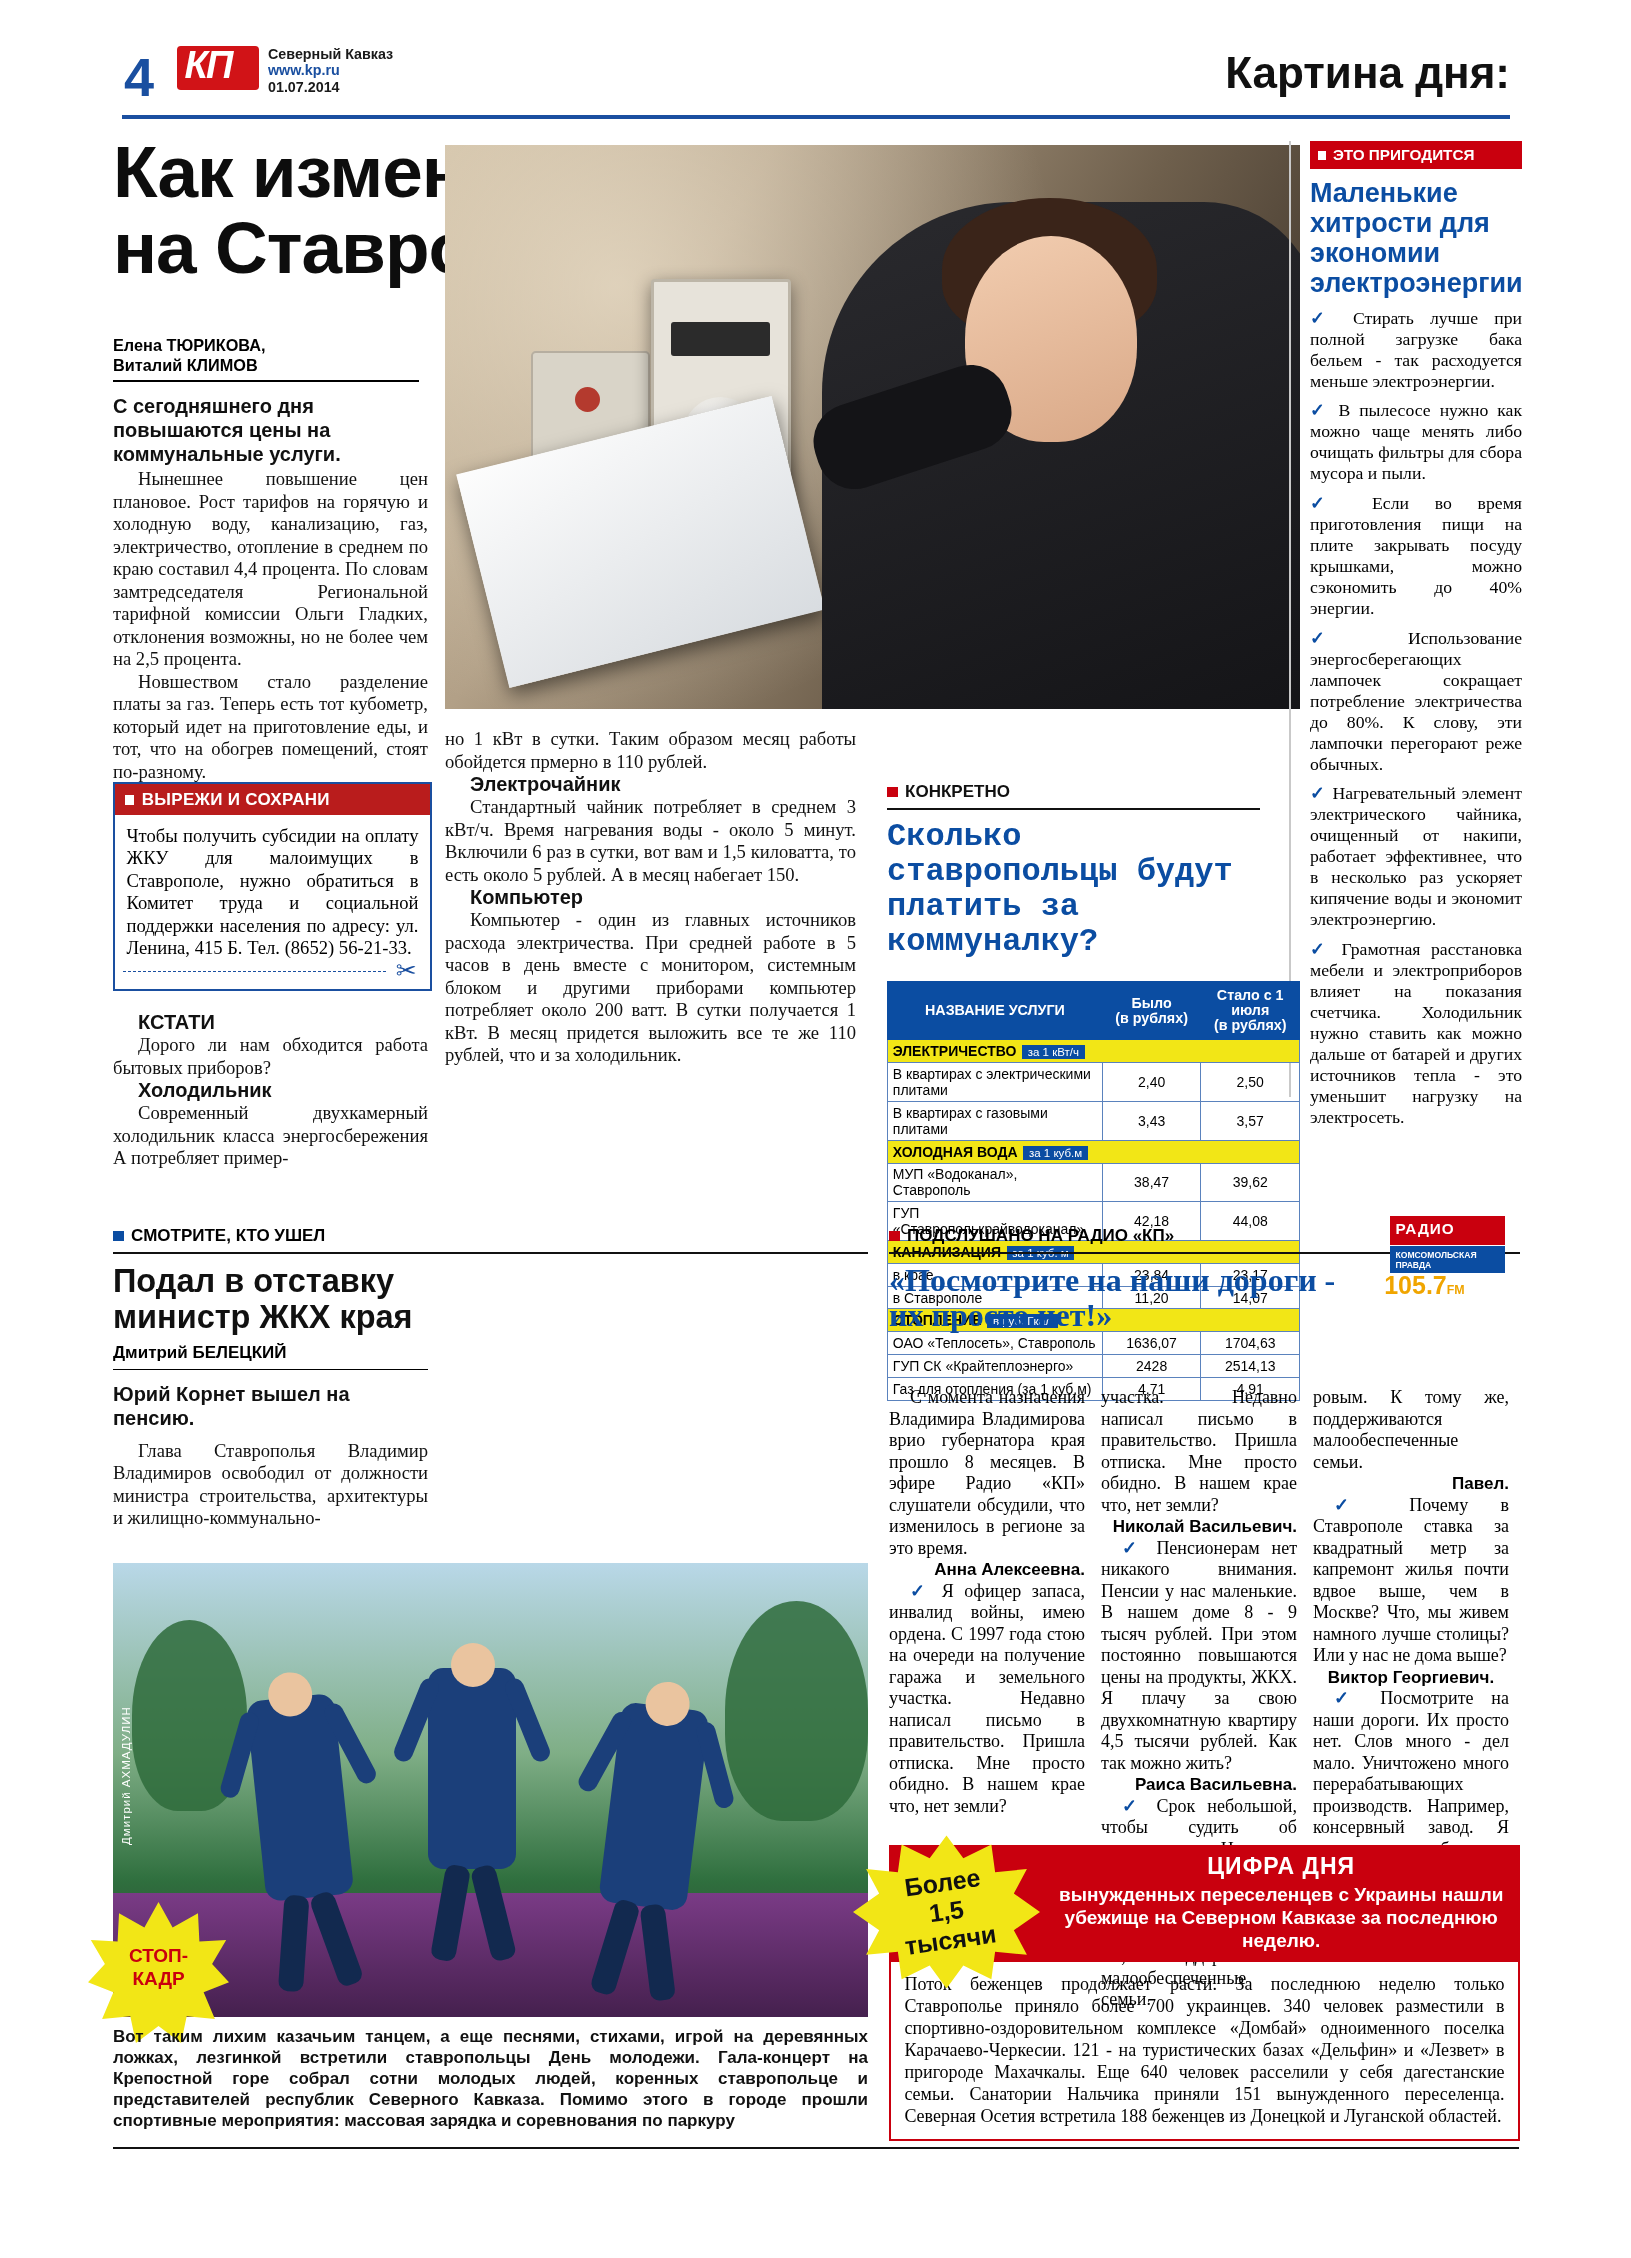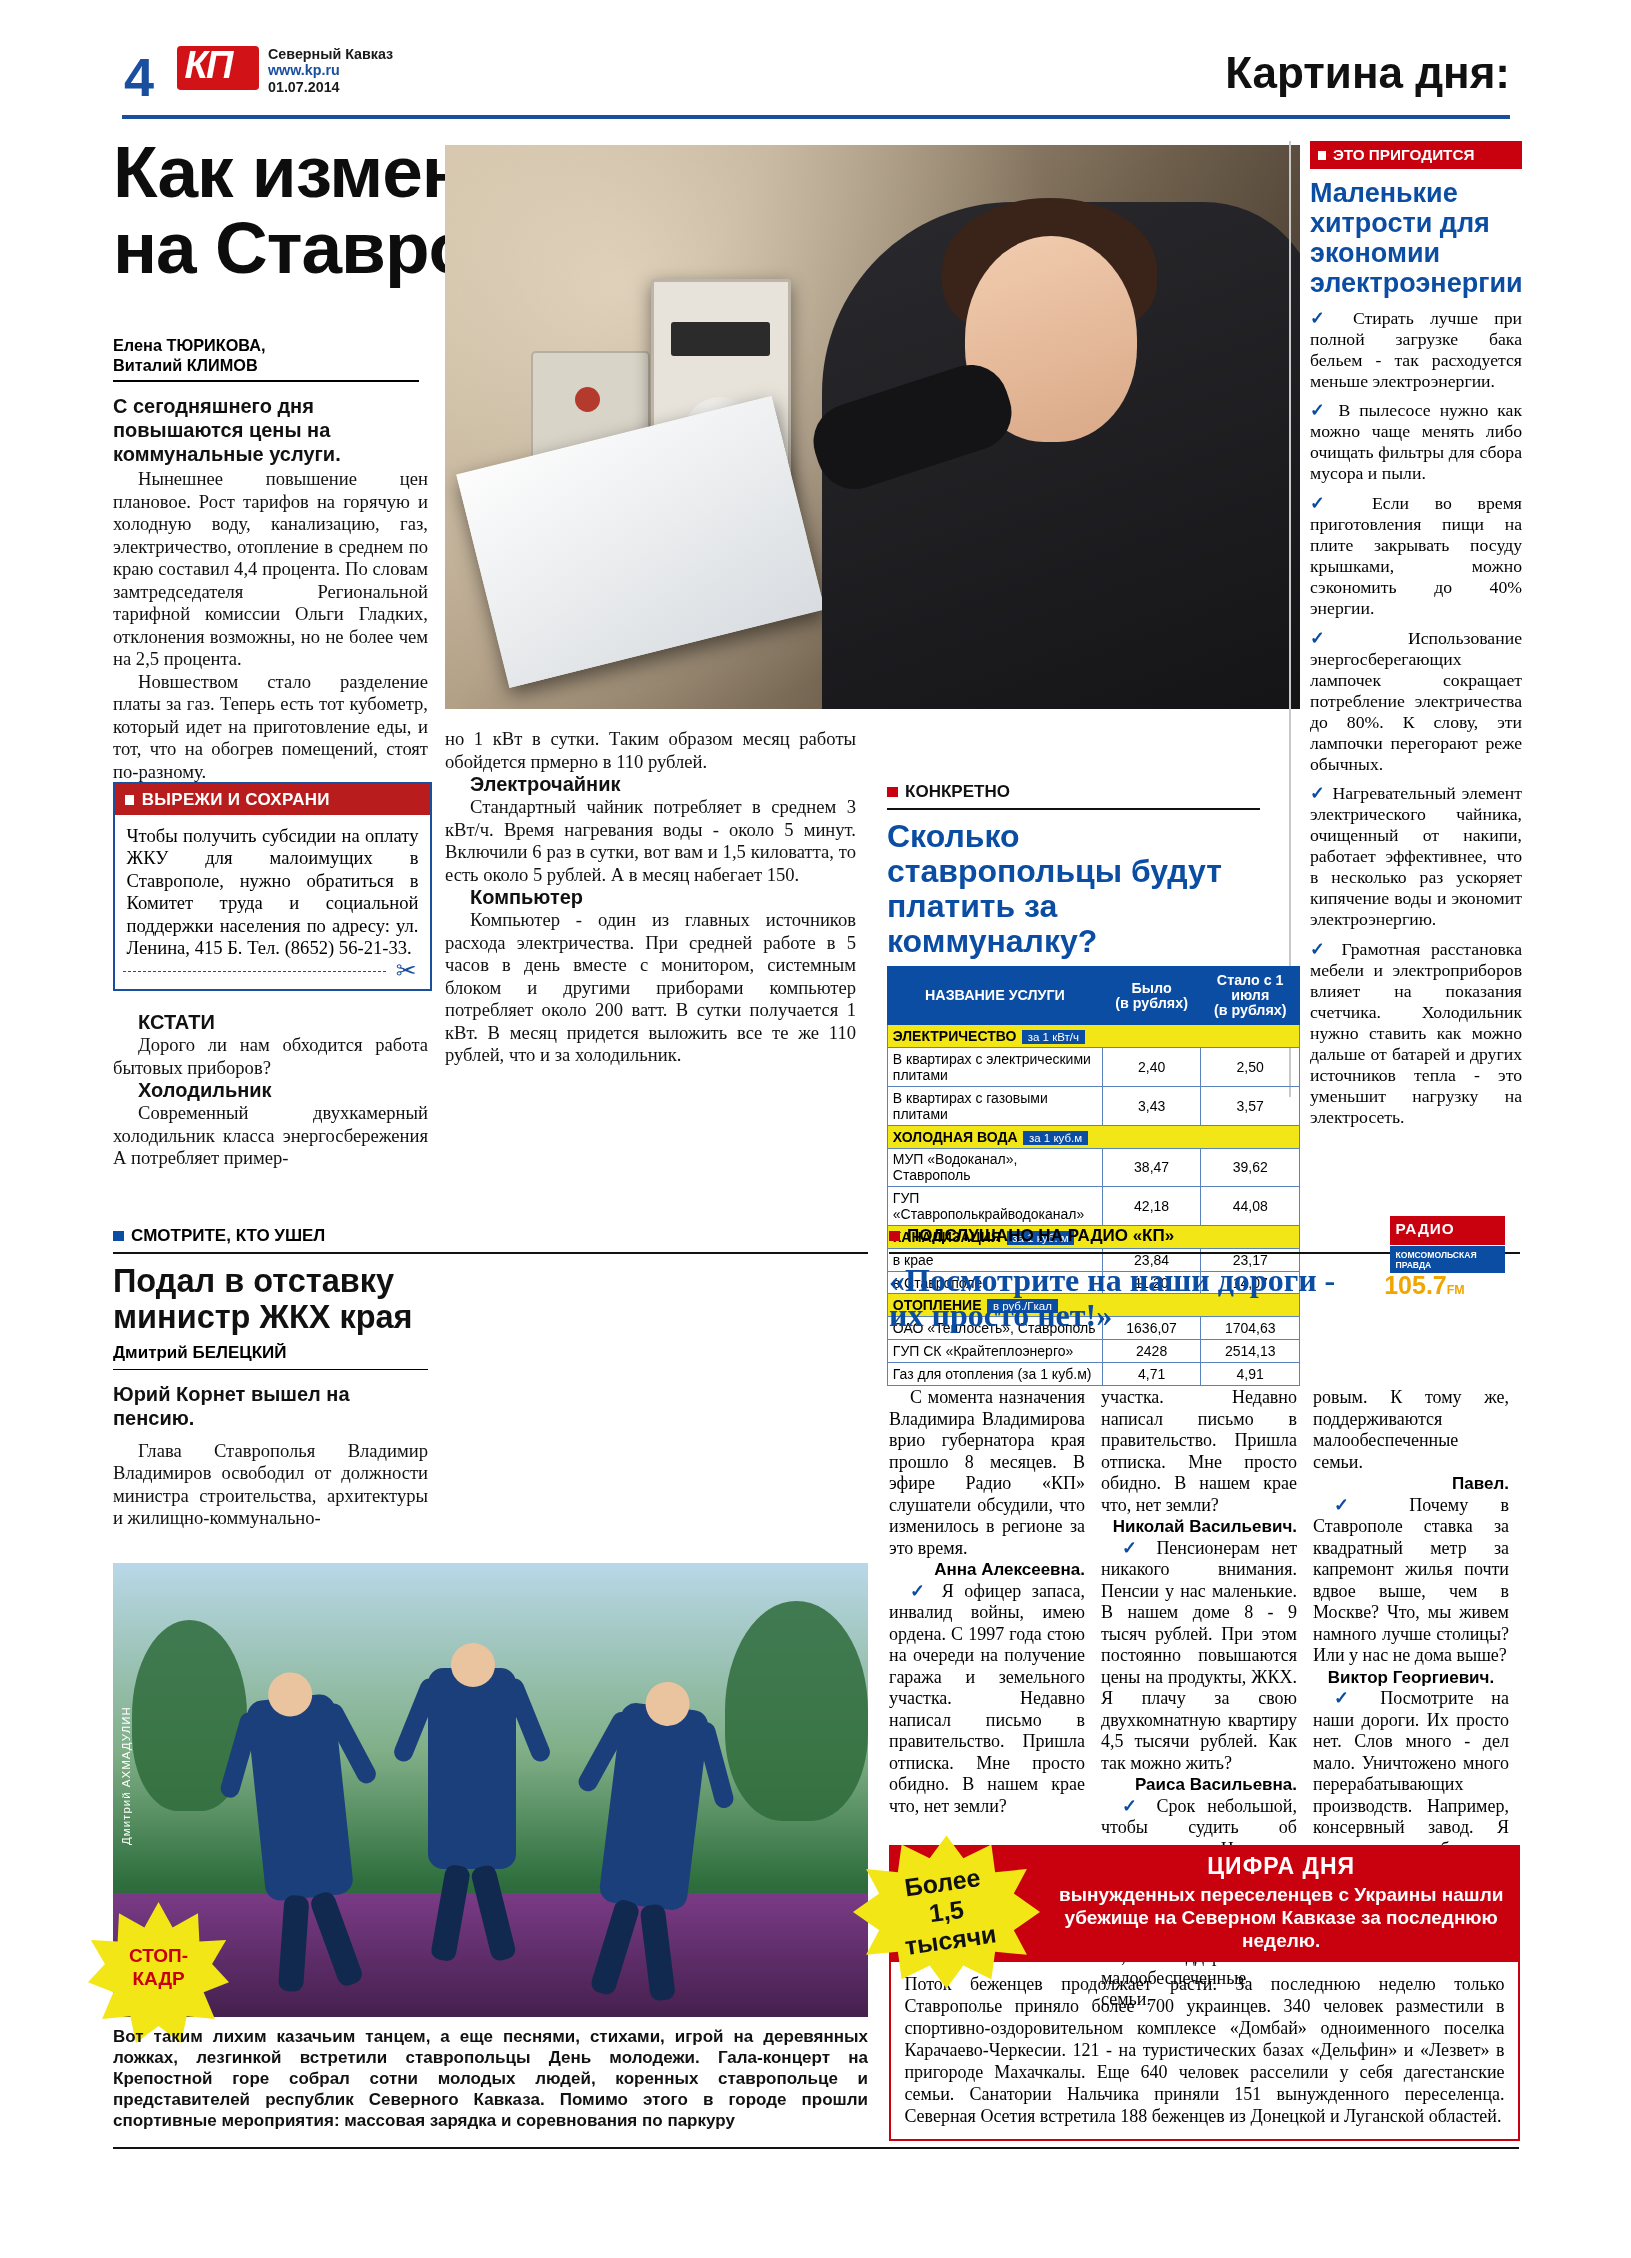--- a/index.html
+++ b/index.html
@@ -67,21 +67,21 @@
   .rail-title{font-family:"Liberation Sans",sans-serif;font-weight:bold;font-size:27px;line-height:30px;color:#0b4da2;margin:9.6px 0 9.6px;}
   .rail-item{font-family:"Liberation Serif",serif;font-size:17.7px;line-height:21px;text-align:justify;margin-bottom:8.6px;}
   .chk{color:#0b4da2;font-weight:bold;font-family:"Liberation Sans",sans-serif;}
   .rail-sep{position:absolute;left:1289px;top:141px;width:1.9px;height:956px;background:#c9c9c9;}
 
   
   .konk{position:absolute;left:887px;top:782px;width:373px;}
   .konk-hdr{font-family:"Liberation Sans",sans-serif;font-weight:bold;font-size:17px;color:#111;}
   .konk-hdr .sq{display:inline-block;width:10.5px;height:10.5px;background:#c9000e;margin-right:7.6px;}
   .konk-rule{height:1.9px;background:#111;margin:5.7px 0 9.6px;}
-  .konk-title{font-family:Liberation Sans, sans-serif;font-weight:bold;font-size:32px;line-height:35px;color:#0b4da2;margin-bottom:7px;}
+  .konk-title{font-family:Liberation Mono, monospace;font-weight:bold;font-size:32px;line-height:35px;color:#0b4da2;margin-bottom:22px;}
   table.tariff{border-collapse:collapse;width:413px;font-family:"Liberation Sans",sans-serif;font-size:14px;}
   table.tariff th{background:#0b4da2;color:#fff;font-size:14.3px;padding:5.7px 4.8px;border:1px solid #0b4da2;line-height:15.3px;}
   table.tariff td{border:1px solid #5a82bd;padding:2.9px 4.8px;}
   .cat td{background:#f2e616;font-weight:bold;}
   .cat .unit{font-weight:normal;background:#0b4da2;color:#fff;padding:1px 5.7px;font-size:11.5px;display:inline-block;margin-left:5.7px;}
   .num{text-align:center;width:88px;}
 
   
   .lb{position:absolute;left:113px;top:1226px;width:755px;}
   .lb .hdr{font-family:"Liberation Sans",sans-serif;font-weight:bold;font-size:17px;}

